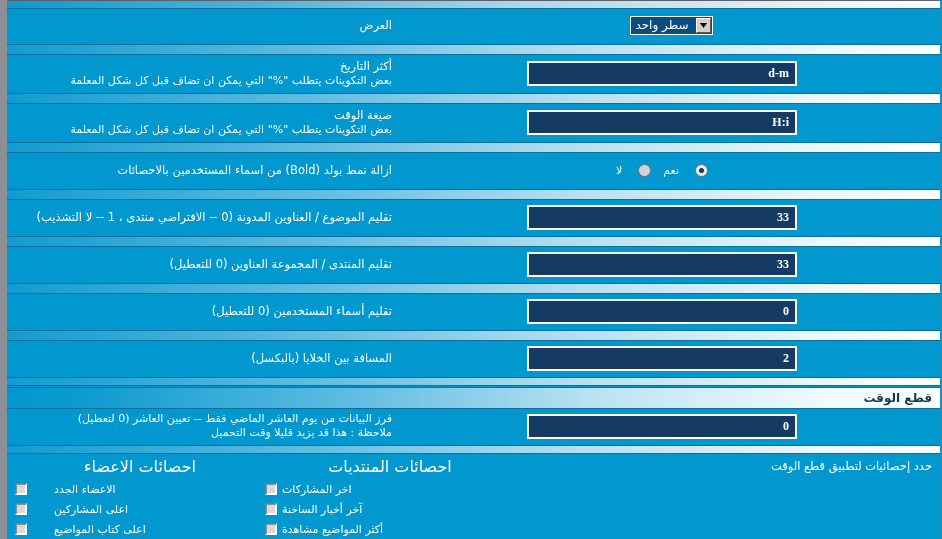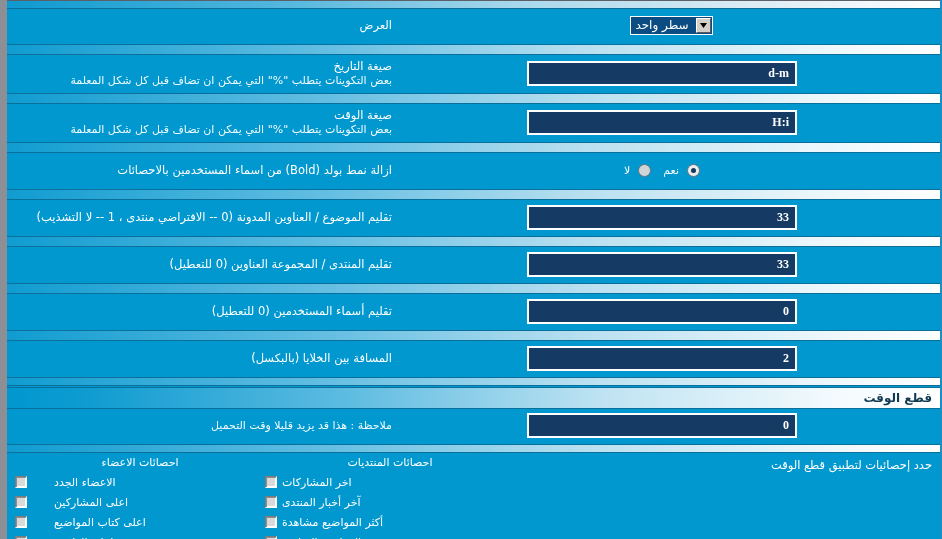--- a/index.html
+++ b/index.html
@@ -122,21 +122,21 @@
     display: flex; align-items: center; justify-content: center;
   }
   .tselect .arrow svg { display: block; }
   
   .radiogroup {
     display: flex;
     flex-direction: row;
     align-items: center;
     gap: 12px;
   }
-  .radioitem { display: flex; align-items: center; gap: 8px; }
+  .radioitem { display: flex; align-items: center; gap: 16px; }
   .radioitem .lbl { color: #ffffff; font-size: 11px; }
   .rb {
     width: 13px; height: 13px;
     border-radius: 50%;
     background: #cfd4d8;
     border: 1px solid #6d7276;
     display: block;
     position: relative;
   }
   .rb.on { background: #e8ecef; }
@@ -165,21 +165,21 @@
   .cbcol {
     flex: 0 0 auto;
     width: 250px;
     display: flex;
     flex-direction: column;
     align-items: center;
   }
   .cbcol.narrow { width: 250px; }
   .cbcol .colhead {
     color: #ffffff;
-    font-size: 11px;
+    font-size: 16px;
     margin-bottom: 3px;
     text-align: center;
   }
   .cbrow {
     display: flex;
     flex-direction: row-reverse;
     align-items: center;
     justify-content: flex-start;
     width: 100%;
     height: 20px;
@@ -225,21 +225,21 @@
     </div>
   </div>
 
   <div class="sep"></div>
 
   <div class="row">
     <div class="control">
       <input class="tinput" value="d-m" style="">
     </div>
     <div class="labels">
-      <span class="main">صيغة التاريخ</span>
+      <span class="main">أكثر التاريخ</span>
       <span class="sub">بعض التكوينات يتطلب  "%" التي يمكن ان تضاف قبل كل شكل المعلمة</span>
     </div>
   </div>
 
   <div class="sep"></div>
 
   <div class="row">
     <div class="control">
       <input class="tinput" value="H:i" style="">
     </div>
@@ -317,38 +317,39 @@
 
   <div class="sectionbar">
     <span class="title">قطع الوقت</span>
   </div>
 
   <div class="row">
     <div class="control">
       <input class="tinput" value="0" style="">
     </div>
     <div class="labels">
+      <span class="sub">فرز البيانات من يوم العاشر الماضي فقط -- تعيين العاشر (0 لتعطيل)</span>
       <span class="sub">ملاحظة : هذا قد يزيد قليلا وقت التحميل</span>
     </div>
   </div>
 
   <div class="sep thin"></div>
 
   <div class="colswrap">
     <div class="rightlabel">حدد إحصائيات لتطبيق قطع الوقت</div>
 
     <div class="cbcol">
       <div class="colhead">احصائات المنتديات</div>
       <div class="cbrow">
         <span class="cb"></span>
         <span class="lbl">اخر المشاركات</span>
       </div>
       <div class="cbrow">
         <span class="cb"></span>
-        <span class="lbl">آخر أخبار المنتدى</span>
+        <span class="lbl">آخر أخبار الساخنة</span>
       </div>
       <div class="cbrow">
         <span class="cb"></span>
         <span class="lbl">أكثر المواضيع مشاهدة</span>
       </div>
       <div class="cbrow">
         <span class="cb"></span>
         <span class="lbl">المواضيع الساخنة</span>
       </div>
 

